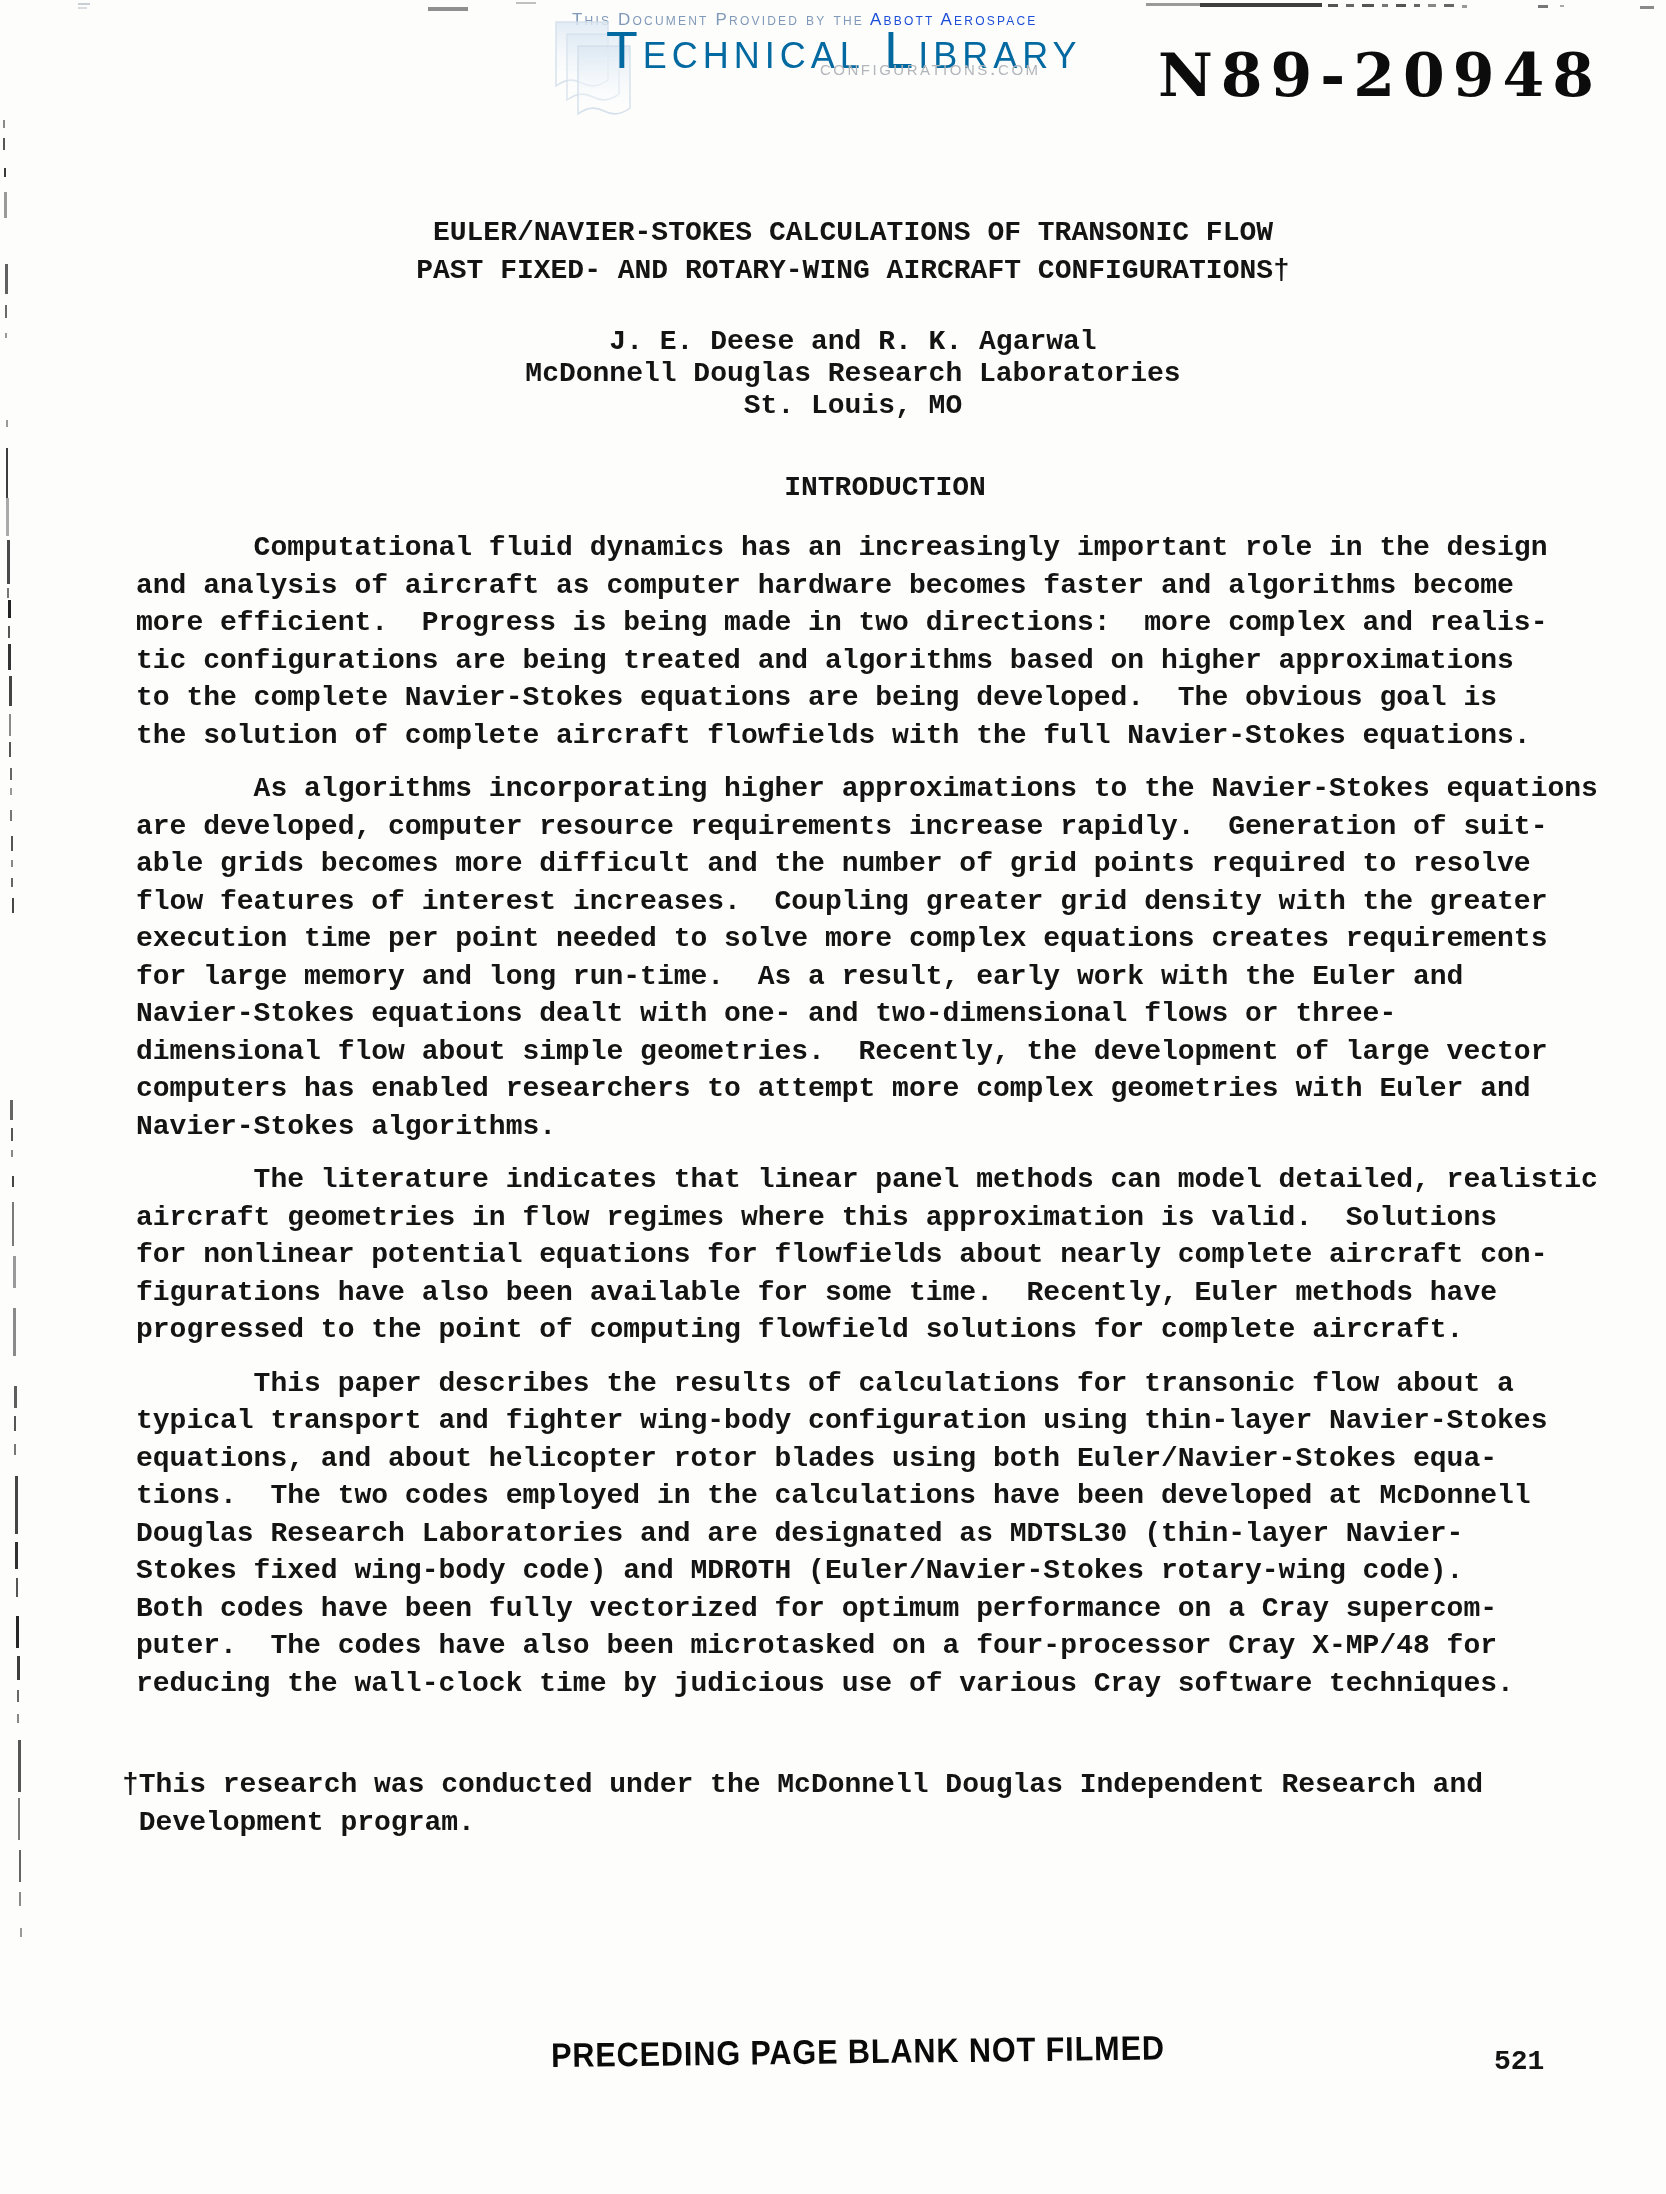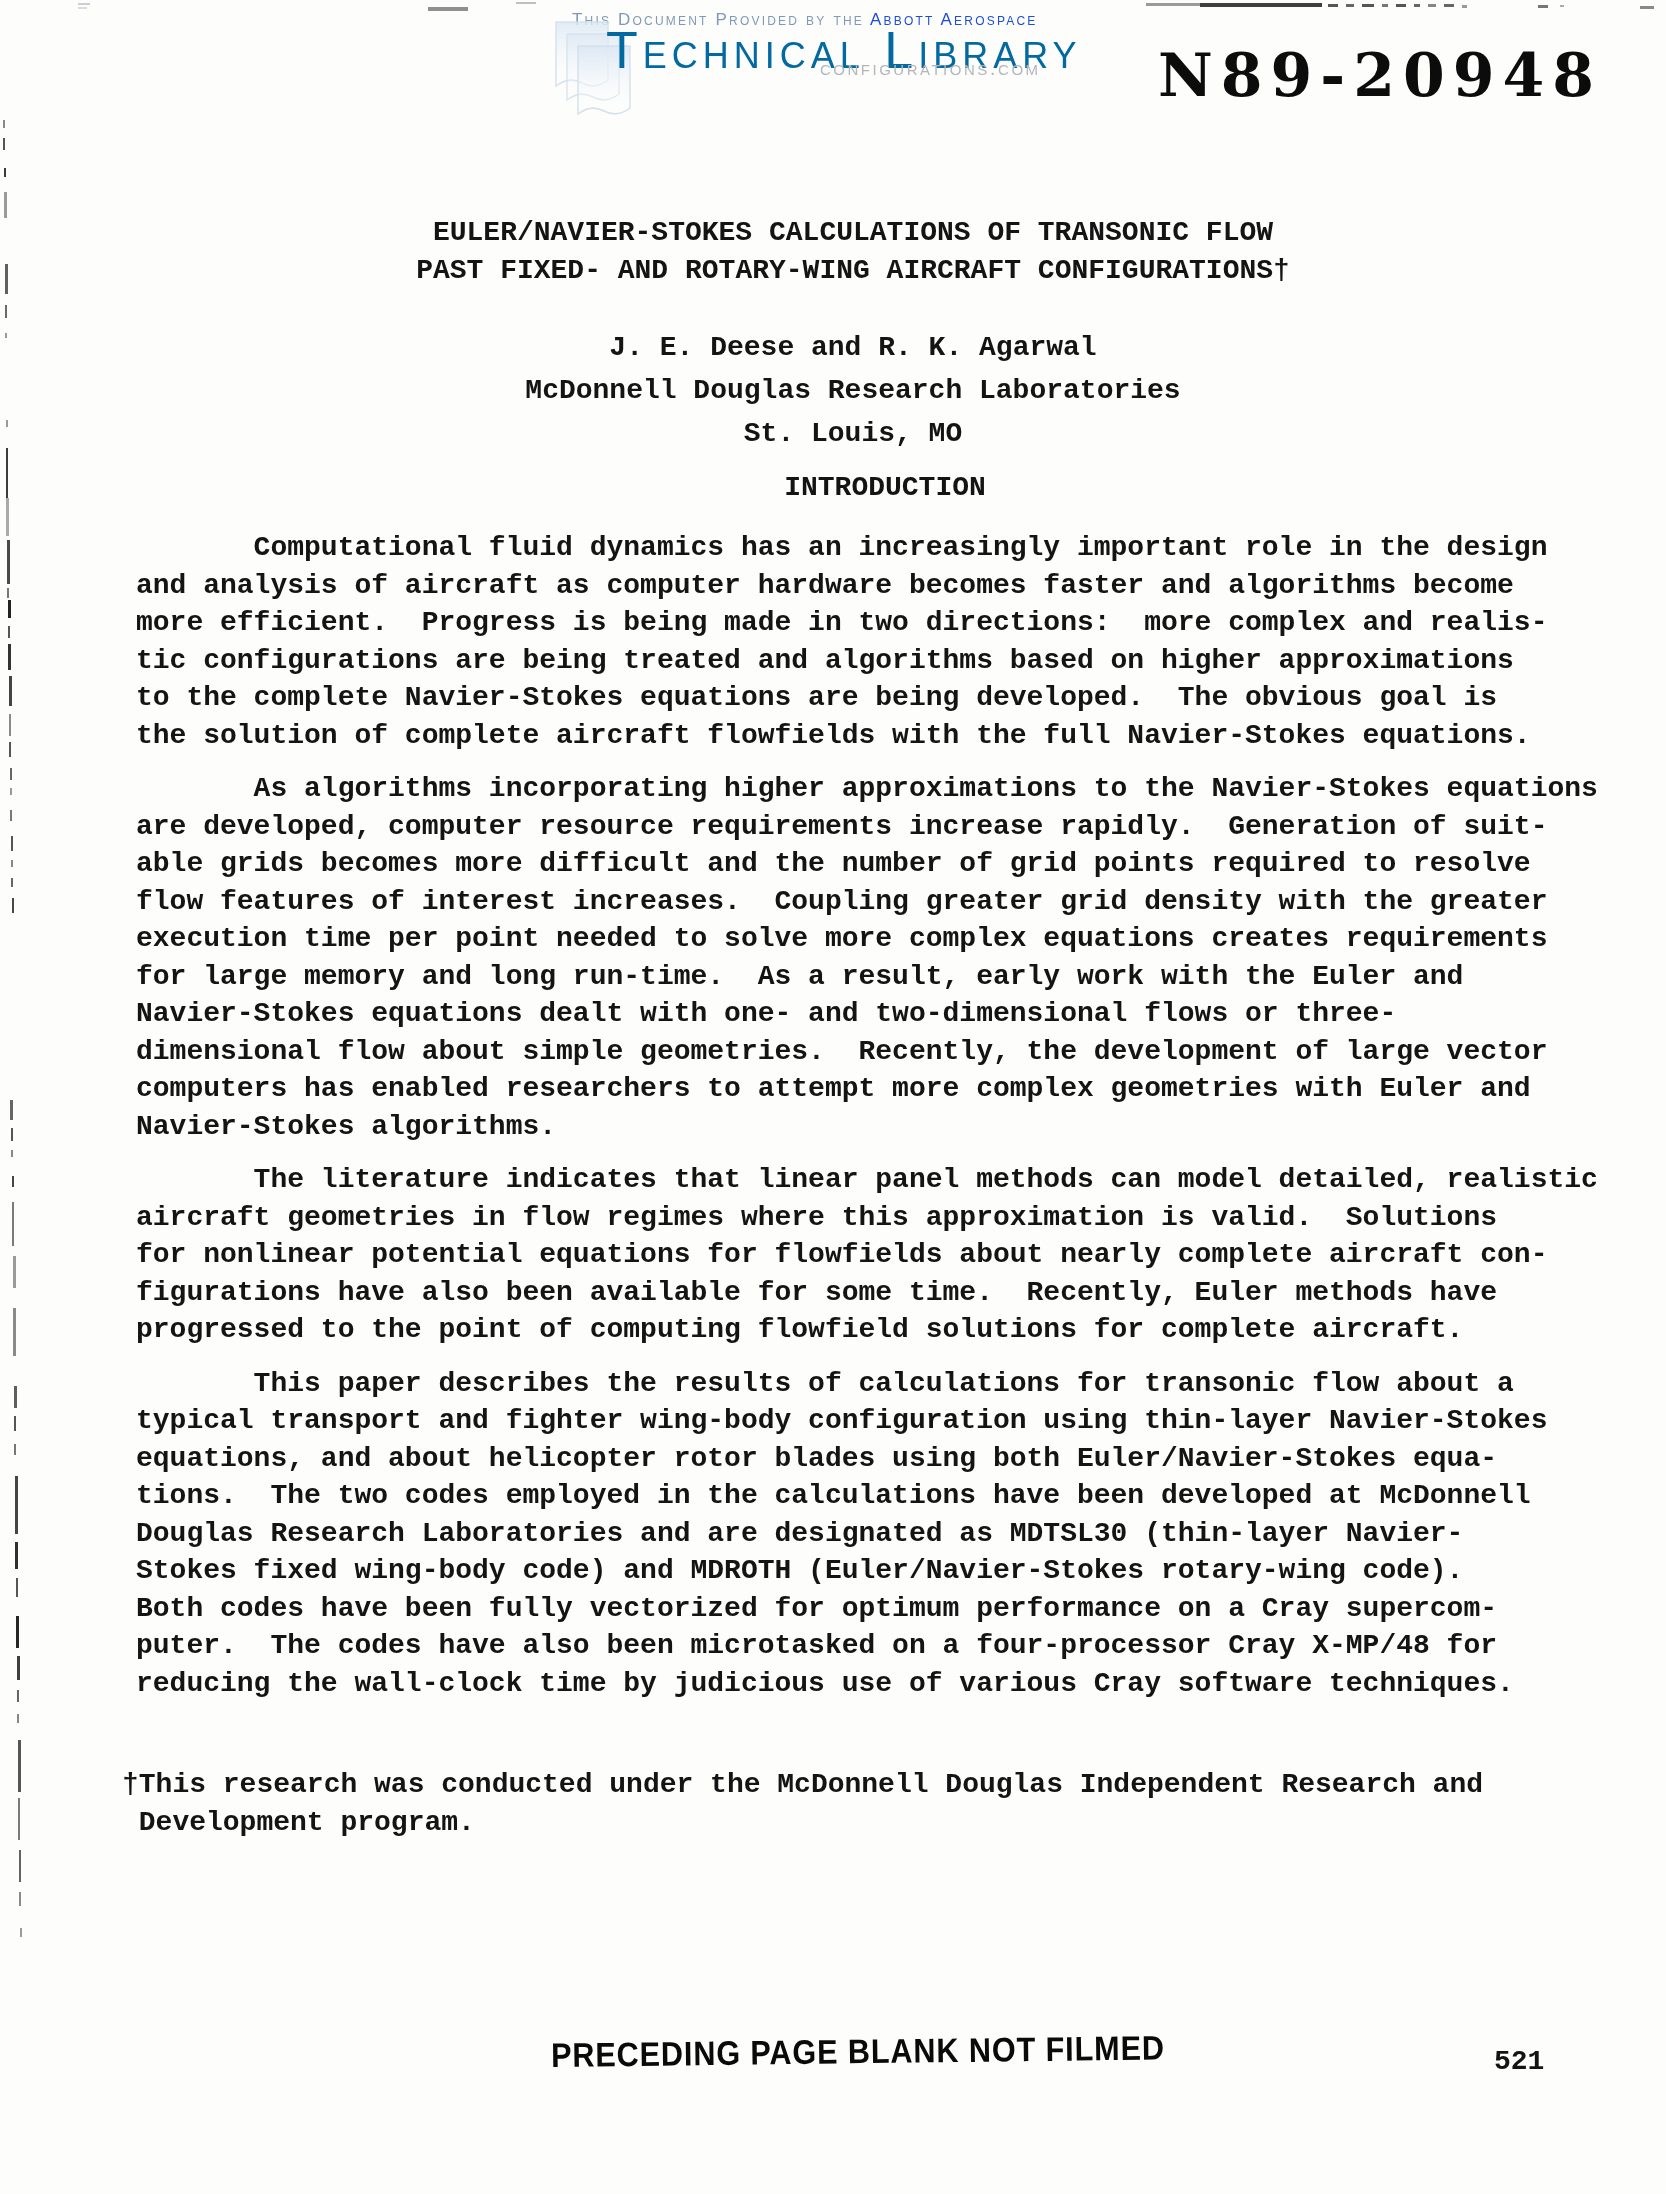--- a/index.html
+++ b/index.html
@@ -45,21 +45,21 @@
   }
   
   pre{margin:16px;font-family:inherit;}
   .doc-title{
     position:absolute;left:112px;top:198px;width:1450px;
     text-align:center;font-weight:bold;font-size:28px;line-height:38px;
     white-space:pre;
   }
   .authors{
     position:absolute;left:112px;top:310px;width:1450px;
-    text-align:center;font-weight:bold;font-size:28px;line-height:43px;
+    text-align:center;font-weight:bold;font-size:28px;line-height:32px;
     white-space:pre;
   }
   .section-heading{
     position:absolute;left:160px;top:472px;width:1450px;
     text-align:center;font-weight:bold;font-size:28px;
   }
   .body-text{position:absolute;left:112px;top:529px;width:1460px;margin-left:24px;}
   .para{
     margin:0 0 16px 0;
     font-weight:bold;font-size:28px;line-height:37.5px;

